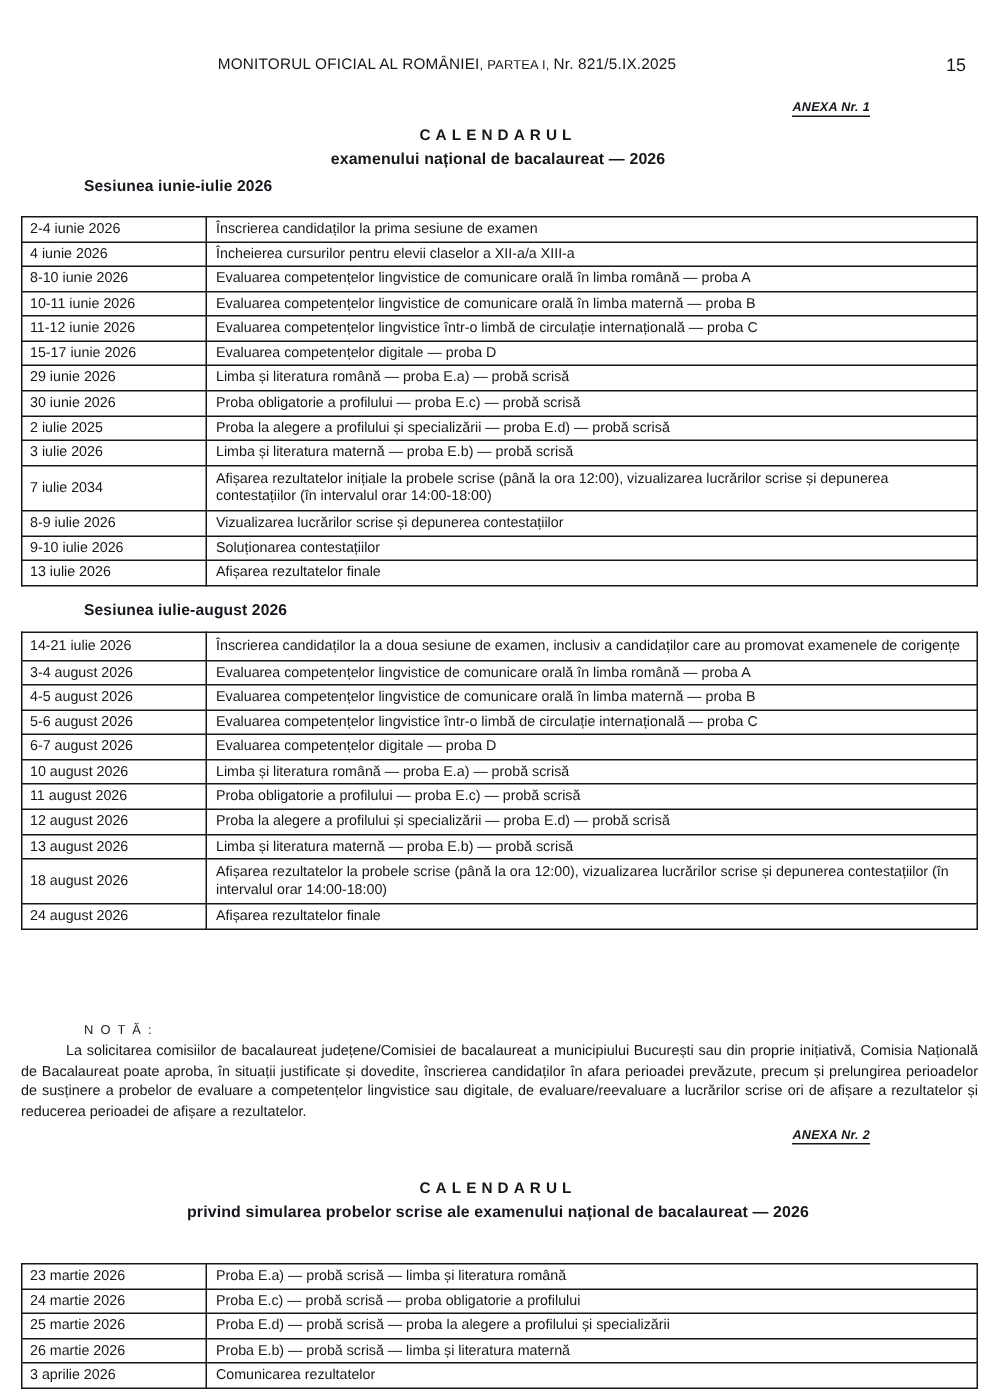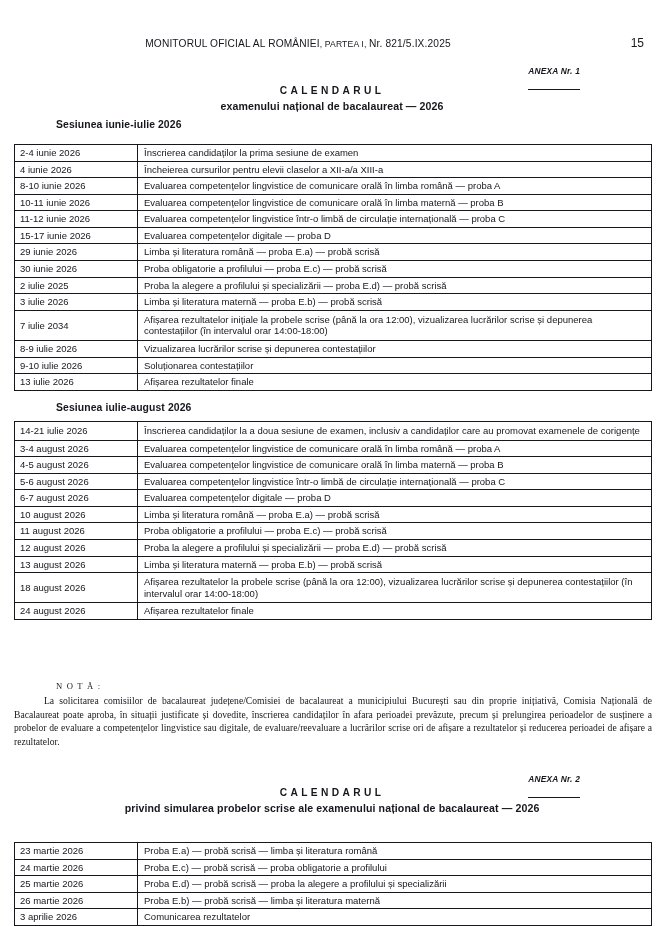--- a/index.html
+++ b/index.html
@@ -50,24 +50,24 @@
     font-size: 12px;
   }
   .anexa {
     position: absolute;
     right: 12px;
     font-size: 8.4px;
     font-style: italic;
     font-weight: bold;
     letter-spacing: 0.2px;
     border-bottom: 1px solid #16171c;
-    padding-bottom: 13px;
+    padding-bottom: 1px;
   }
   #anexa-1 { top: 66px; }
-  #anexa-2 { top: 774px; }
+  #anexa-2 { top: 751px; }
 
   
   .doc-title-block {
     position: absolute;
     left: 0;
     width: 664px;
     text-align: center;
   }
   #title-block-1 { top: 85px; }
   #title-block-2 { top: 787px; }
@@ -124,21 +124,20 @@
     padding-top: 3px;
     padding-bottom: 3px;
   }
 
   
   .note-block {
     position: absolute;
     left: 14px;
     top: 681px;
     width: 638px;
-    font-family: Liberation Serif, serif;
   }
   .note-label {
     font-size: 8.6px;
     letter-spacing: 1.2px;
     margin-left: 42px;
     margin-bottom: 3px;
   }
   .note-text {
     font-size: 9.6px;
     line-height: 1.42;

